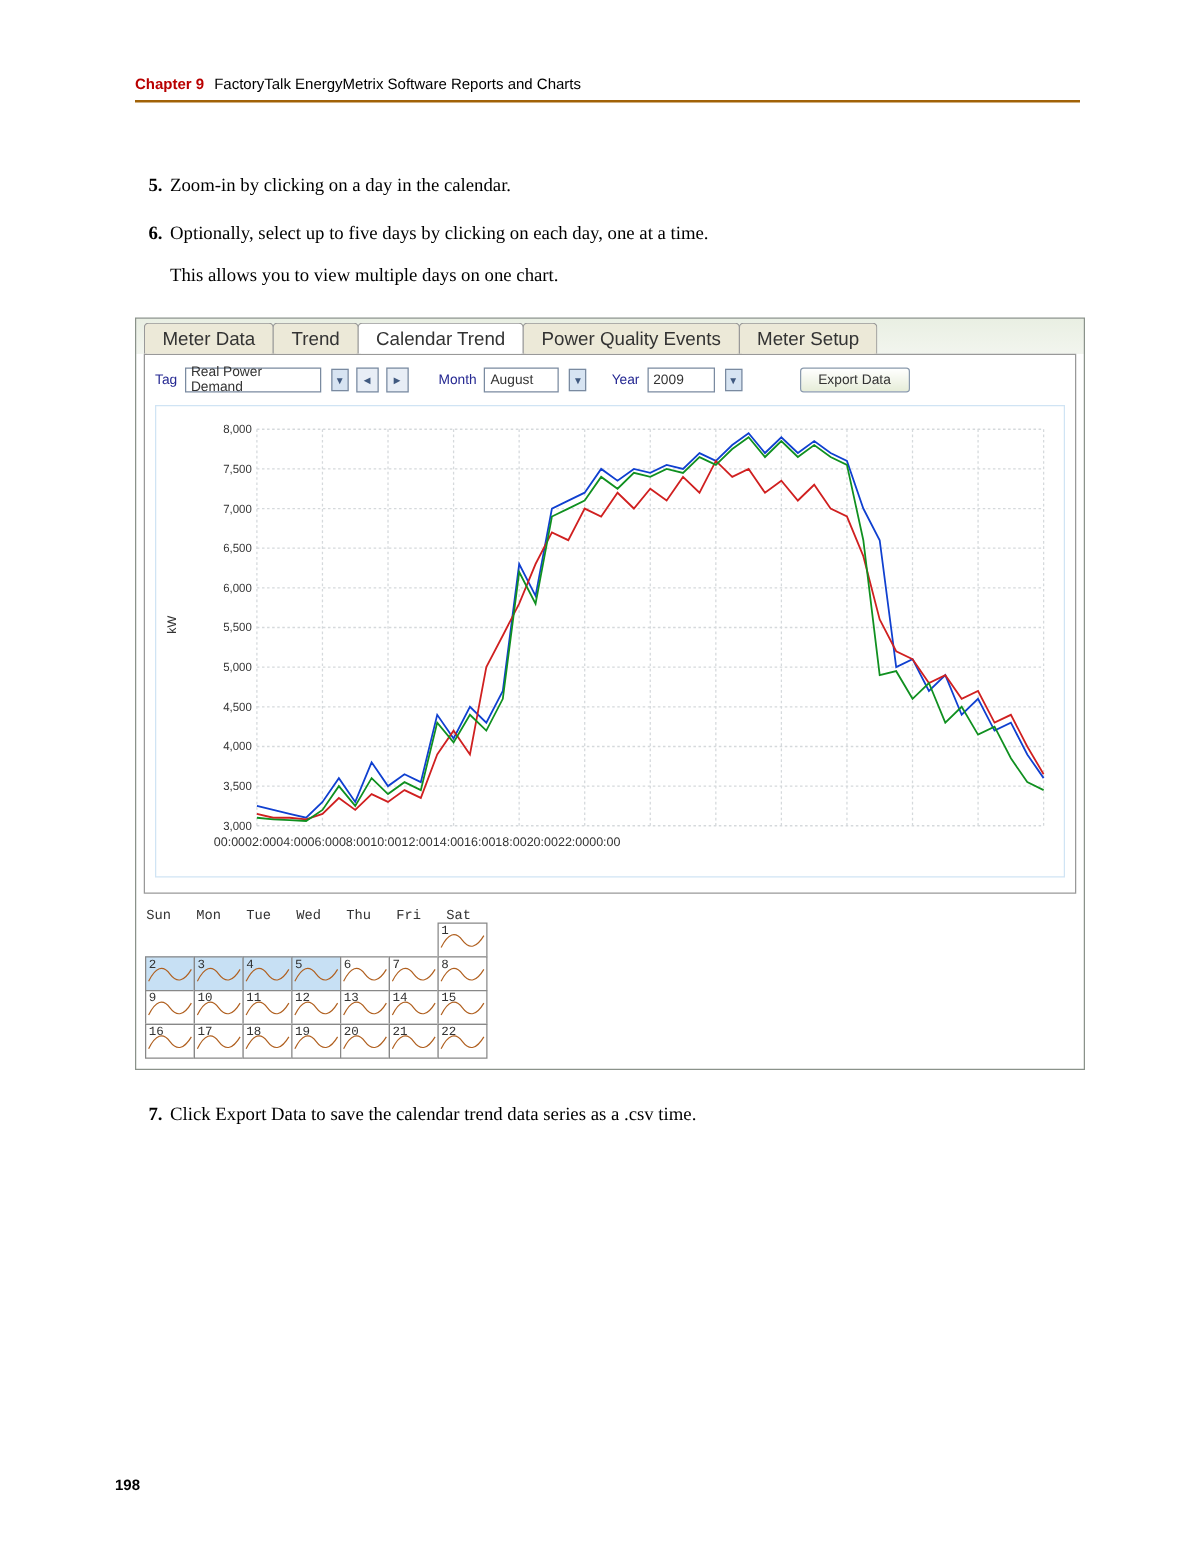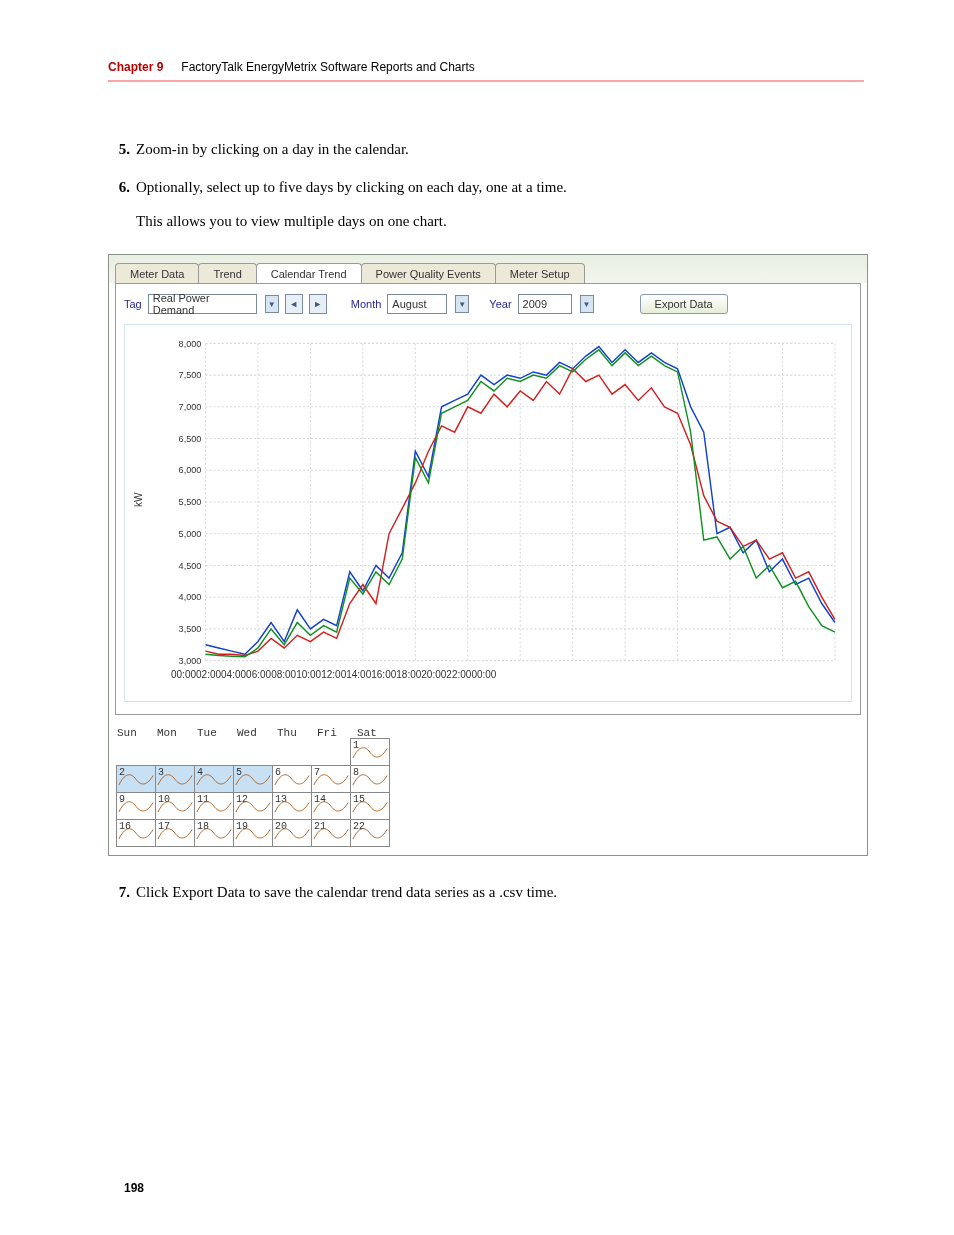--- a/index.html
+++ b/index.html
@@ -8,25 +8,25 @@
     height: 1235px;
     background: #fff;
     font-family: Georgia, 'Times New Roman', serif;
     color: #000;
     position: relative;
     padding: 60px 90px 50px 108px;
   }
   .running-head {
     display: flex;
     align-items: baseline;
-    gap: 18px;
+    gap: 8px;
     font-family: Arial, Helvetica, sans-serif;
     font-size: 12px;
     padding-bottom: 6px;
-    border-bottom: 2px solid #fca5a5;
+    border-bottom: 2px solid #a16207;
     margin-bottom: 55px;
   }
   .running-head .chapter { color: #b90000; font-weight: bold; }
   .running-head .title { color: #000; }
   ol.steps {
     list-style: none;
     font-size: 15px;
     line-height: 1.6;
   }
   ol.steps > li { display: flex; margin-bottom: 14px; }
@@ -46,21 +46,21 @@
   }
   .tabs { display: flex; align-items: flex-end; height: 28px; padding-left: 6px; gap: 0; }
   .tab {
     padding: 4px 14px 3px;
     background: #ece9d8;
     border: 1px solid #999;
     border-bottom: none;
     border-top-left-radius: 4px;
     border-top-right-radius: 4px;
     margin-right: -1px;
-    font-size: 11px;
+    font-size: 15px;
   }
   .tab.active { background: #fff; position: relative; z-index: 2; }
   .tab-body {
     background: #fff;
     margin: 0 6px;
     border: 1px solid #999;
     border-top: 1px solid #999;
     padding: 10px 8px 12px;
   }
   .ctrl-row { display: flex; align-items: center; gap: 6px; margin-bottom: 10px; flex-wrap: wrap; }
@@ -100,21 +100,21 @@
     position:relative; font-family:'Courier New',monospace; font-size:10px;
     background:#fff; overflow:hidden;
   }
   .cal-cell.empty { border:none; }
   .cal-cell .dn { position:absolute; top:1px; left:2px; }
   .cal-cell.sel { background:#c7e0f4; }
   .cal-cell svg { position:absolute; inset:0; }
   .footer {
     position: absolute;
     bottom: 40px;
-    left: 124px;
+    left: 92px;
     right: 90px;
     display: flex;
     align-items: baseline;
     font-family: Arial, Helvetica, sans-serif;
     font-size: 11px;
   }
   .footer .pn { font-weight: bold; font-size: 12px; }
   .footer .pub { flex:1; text-align: center; }
 </style>
 </head>

